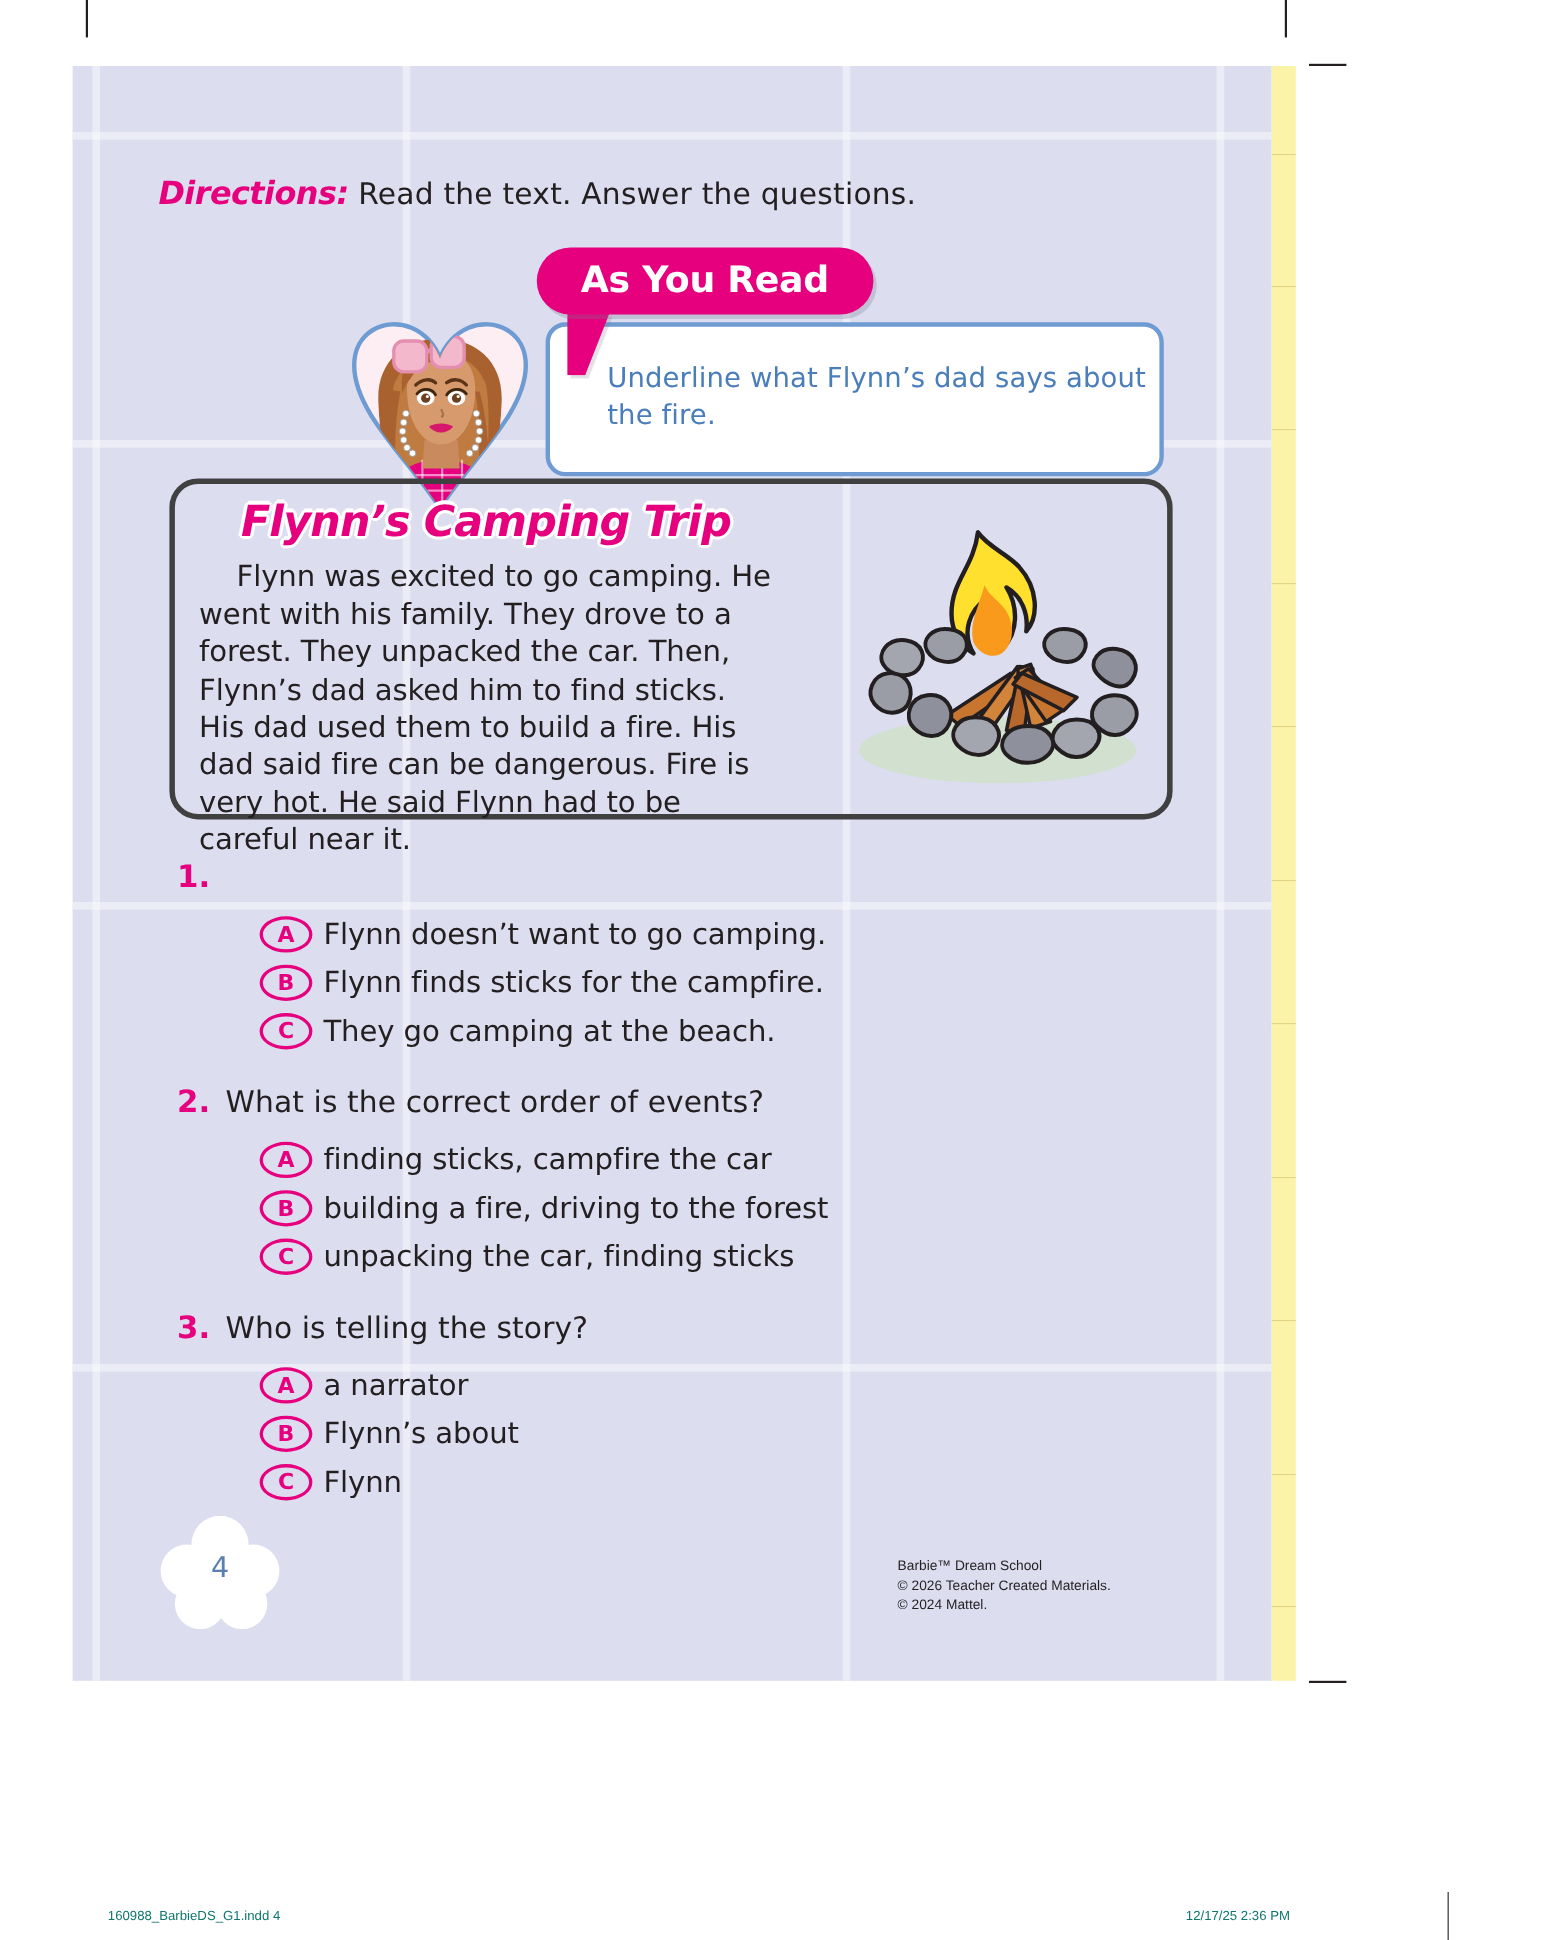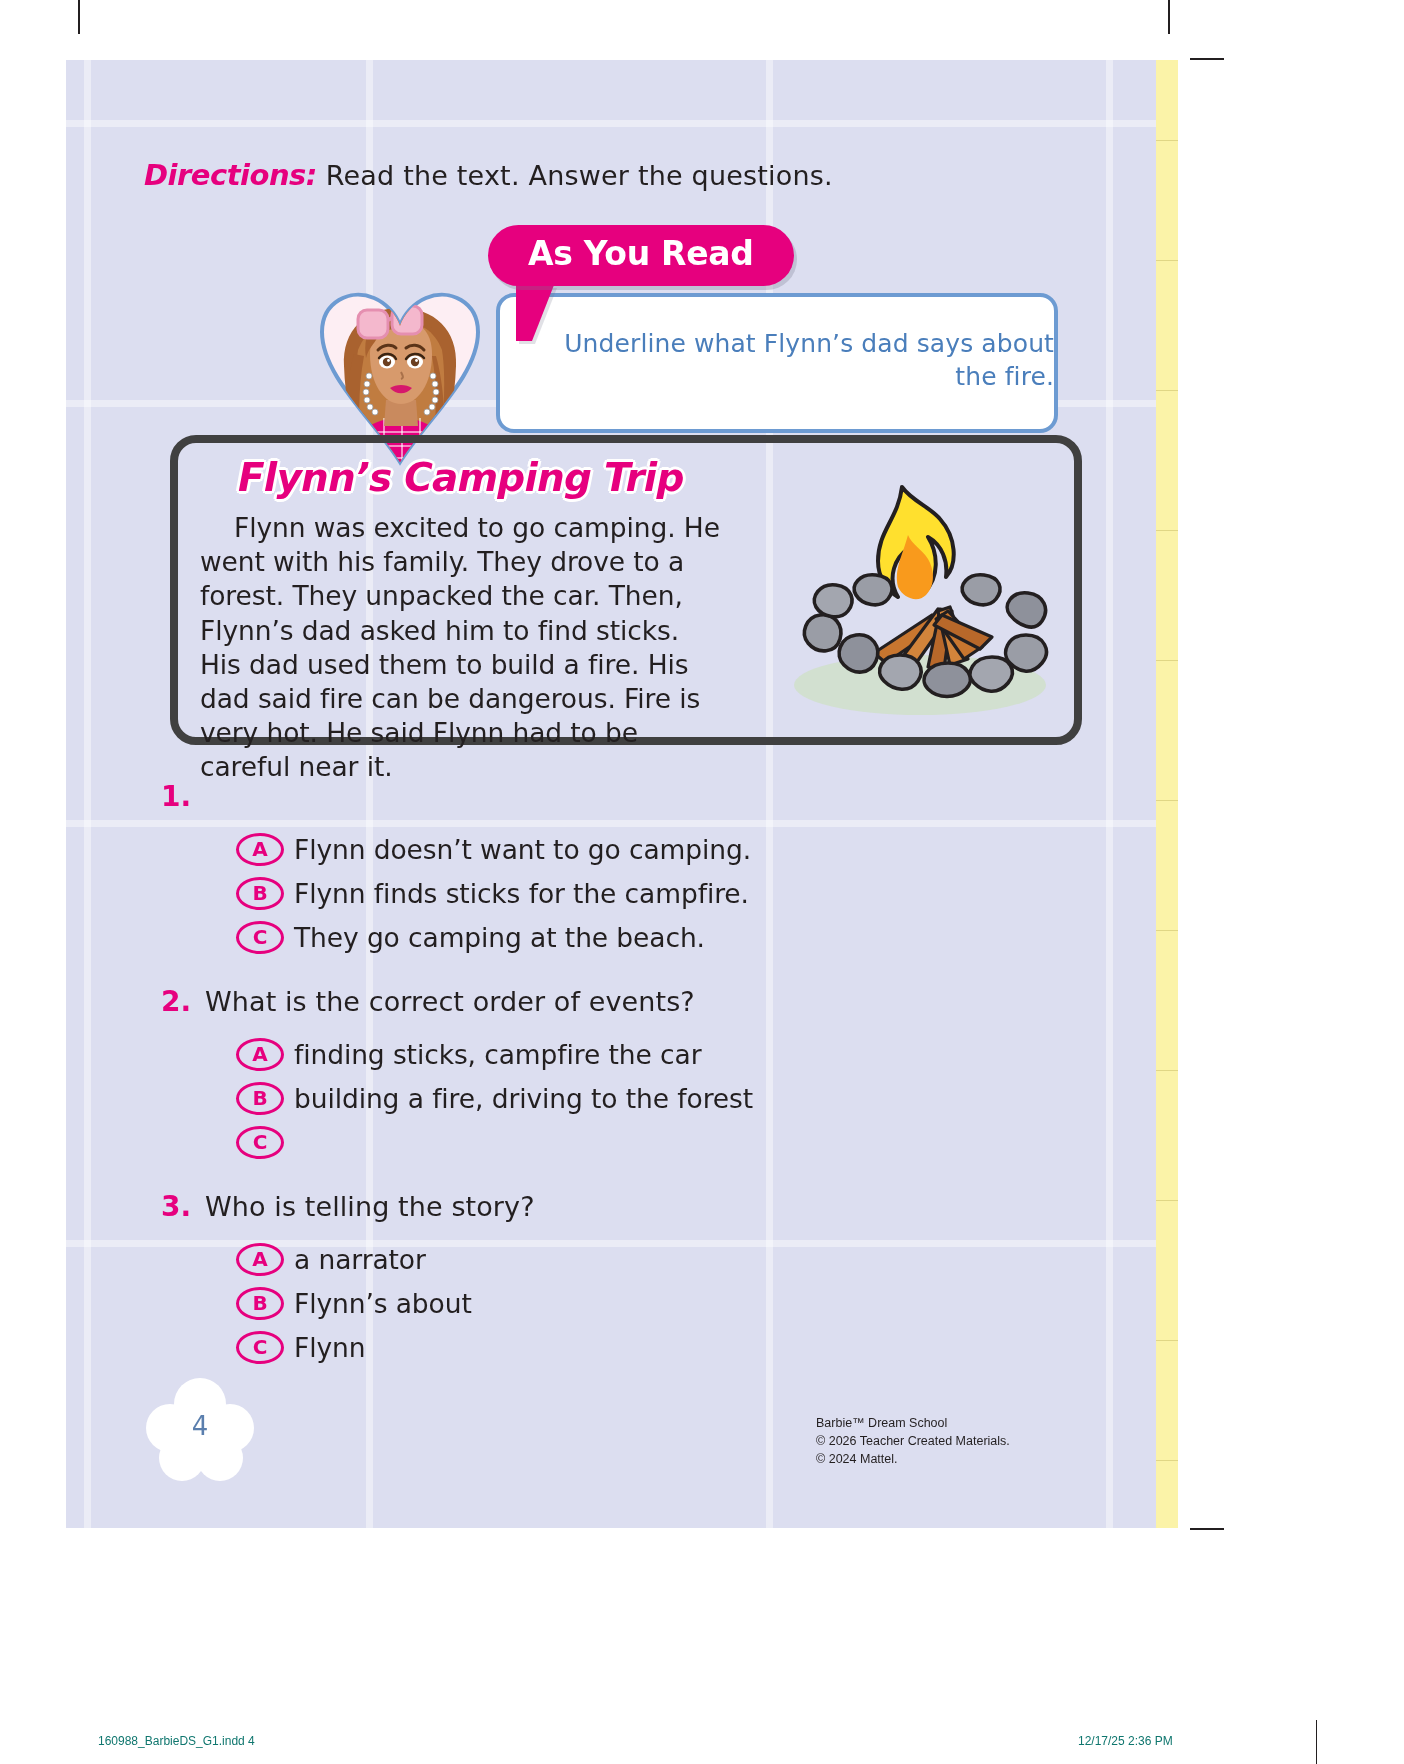--- a/index.html
+++ b/index.html
@@ -49,21 +49,21 @@
     font-size: 27px; color: #231f20; white-space: nowrap;
     font-family: "DejaVu Sans", sans-serif;
     letter-spacing: .2px;
   }
   .directions .lead {
     color: #e6007e; font-weight: bold; font-style: italic;
     font-size: 29px; letter-spacing: -.5px;
   }
 
   
-  .callout { position: absolute; left: 240px; top: 165px; width: 760px; height: 275px; text-align: right; }
+  .callout { position: absolute; left: 240px; top: 165px; width: 760px; height: 275px; }
 
   .heartwrap { position: absolute; left: 0; top: 55px; width: 185px; height: 190px; }
   .heartwrap svg { position: absolute; left: 0; top: 0; }
 
   .pill {
     position: absolute; left: 182px; top: 0;
     padding: 9px 40px 13px;
     background: #e6007e;
     border-radius: 60px;
     color: #fff; font-weight: bold; font-size: 33px;
@@ -93,23 +93,23 @@
   .bubble p {
     margin: 30px 0 0 52px;
     font-size: 25px; line-height: 1.33;
     color: #4a7ebb;
     font-family: "DejaVu Sans", sans-serif;
     letter-spacing: .1px;
   }
 
   
   .passage {
-    position: absolute; left: 104px; top: 375px;
+    position: absolute; left: 88px; top: 375px;
     width: 912px; height: 310px;
-    border: 8px solid #404040;
+    border: 5px solid #404040;
     border-radius: 26px;
   }
   .passage-title {
     position: absolute; left: 60px; top: 12px;
     font-family: "DejaVu Sans", sans-serif;
     font-weight: bold; font-style: italic;
     font-size: 39px; color: #e6007e;
     letter-spacing: -.8px;
     text-shadow:
       -2px -2px 0 #fff, 2px -2px 0 #fff, -2px 2px 0 #fff, 2px 2px 0 #fff,
@@ -385,20 +385,21 @@
           <div class="choice">
             <span class="bub">A</span>
             <span class="ctext">finding sticks, campfire the car</span>
           </div>
           <div class="choice">
             <span class="bub">B</span>
             <span class="ctext">building a fire, driving to the forest</span>
           </div>
           <div class="choice">
             <span class="bub">C</span>
+            <span class="ctext">unpacking the car, finding sticks</span>
           </div>
         </div>
       </div>
 
       <div class="q">
         <div class="q-head">
           <span class="q-num">3.</span>
           <span class="q-text">Who is telling the story?</span>
         </div>
         <div class="choices">

